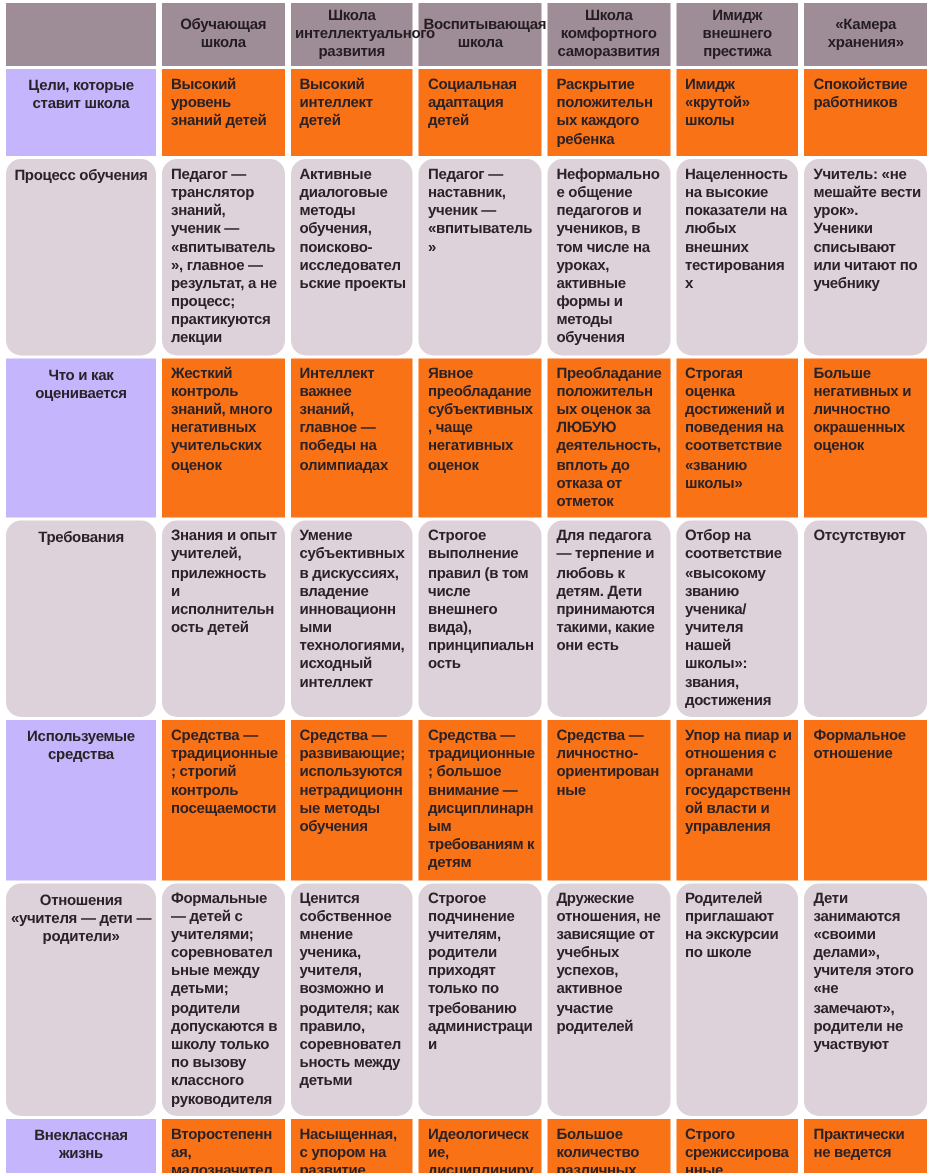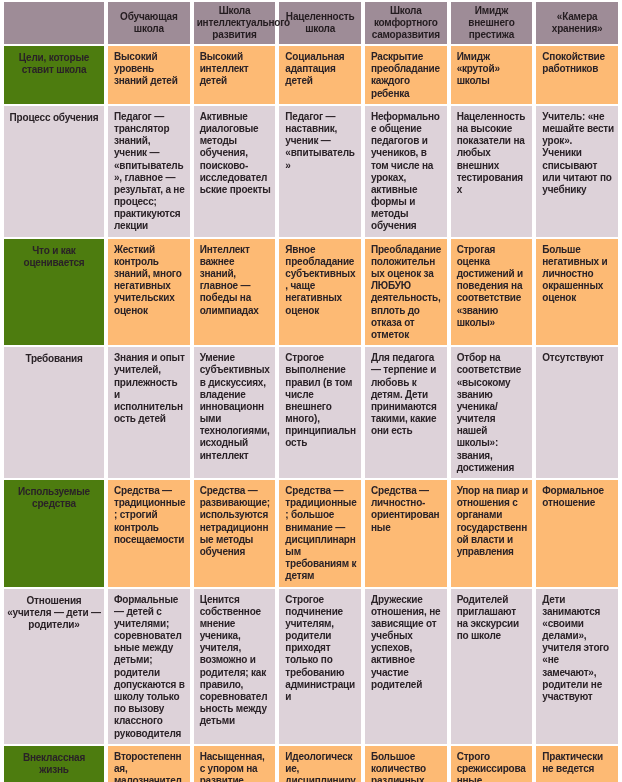--- a/index.html
+++ b/index.html
@@ -32,55 +32,55 @@
     padding: 6px 3px 4px;
   }
   tbody td {
     font-size: 10px; font-weight: bold;
     color: #2a2227;
     line-height: 1.22; letter-spacing: -0.2px;
     text-align: left; vertical-align: top;
     padding: 5px 4px 4px 6px;
     overflow-wrap: break-word;
   }
-  tr.r-light td { background: #fdba74; }
-  tr.r-light th { background: #4d7c0f; }
-  tr.r-dark td, tr.r-dark th { background: #ddd2d9; }
+  tr.r-light td { background: #f97316; }
+  tr.r-light th { background: #c4b5fd; }
+  tr.r-dark td, tr.r-dark th { background: #ddd2d9; border-radius: 10px; }
 </style>
 </head>
 <body>
 
 <table class="school-table">
   <colgroup>
     <col class="c-label">
     <col>
       <col>
       <col>
       <col>
       <col>
       <col>
   </colgroup>
   <thead>
     <tr style="height:36px;margin-top:32px;">
       <th></th>
       <th>Обучающая школа</th>
       <th>Школа интеллектуального развития</th>
-      <th>Нацеленность школа</th>
+      <th>Воспитывающая школа</th>
       <th>Школа комфортного саморазвития</th>
       <th>Имидж внешнего престижа</th>
       <th>«Камера хранения»</th>
     </tr>
   </thead>
   <tbody>
     <tr class="r-light" style="height:54px;">
       <th>Цели, которые ставит школа</th>
       <td>Высокий уровень знаний детей</td>
       <td>Высокий интеллект детей</td>
       <td>Социальная адаптация детей</td>
-      <td>Раскрытие преобладание каждого ребенка</td>
+      <td>Раскрытие положительных каждого ребенка</td>
       <td>Имидж «крутой» школы</td>
       <td>Спокойствие работников</td>
     </tr>
     <tr class="r-dark" style="height:94px;">
       <th>Процесс обучения</th>
       <td>Педагог — транслятор знаний, ученик — «впитыватель», главное — результат, а не процесс; практикуются лекции</td>
       <td>Активные диалоговые методы обучения, поисково-исследовательские проекты</td>
       <td>Педагог — наставник, ученик — «впитыватель»</td>
       <td>Неформальное общение педагогов и учеников, в том числе на уроках, активные формы и методы обучения</td>
       <td>Нацеленность на высокие показатели на любых внешних тестированиях</td>
@@ -92,21 +92,21 @@
       <td>Интеллект важнее знаний, главное — победы на олимпиадах</td>
       <td>Явное преобладание субъективных, чаще негативных оценок</td>
       <td>Преобладание положительных оценок за ЛЮБУЮ деятельность, вплоть до отказа от отметок</td>
       <td>Строгая оценка достижений и поведения на соответствие «званию школы»</td>
       <td>Больше негативных и личностно окрашенных оценок</td>
     </tr>
     <tr class="r-dark" style="height:84px;margin-left:33px;">
       <th>Требования</th>
       <td>Знания и опыт учителей, прилежность и исполнительность детей</td>
       <td>Умение субъективных в дискуссиях, владение инновационными технологиями, исходный интеллект</td>
-      <td>Строгое выполнение правил (в том числе внешнего много), принципиальность</td>
+      <td>Строгое выполнение правил (в том числе внешнего вида), принципиальность</td>
       <td>Для педагога — терпение и любовь к детям. Дети принимаются такими, какие они есть</td>
       <td>Отбор на соответствие «высокому званию ученика/учителя нашей школы»: звания, достижения</td>
       <td>Отсутствуют</td>
     </tr>
     <tr class="r-light" style="height:74px;">
       <th>Используемые средства</th>
       <td>Средства — традиционные; строгий контроль посещаемости</td>
       <td>Средства — развивающие; используются нетрадиционные методы обучения</td>
       <td>Средства — традиционные; большое внимание — дисциплинарным требованиям к детям</td>
       <td>Средства — личностно-ориентированные</td>

